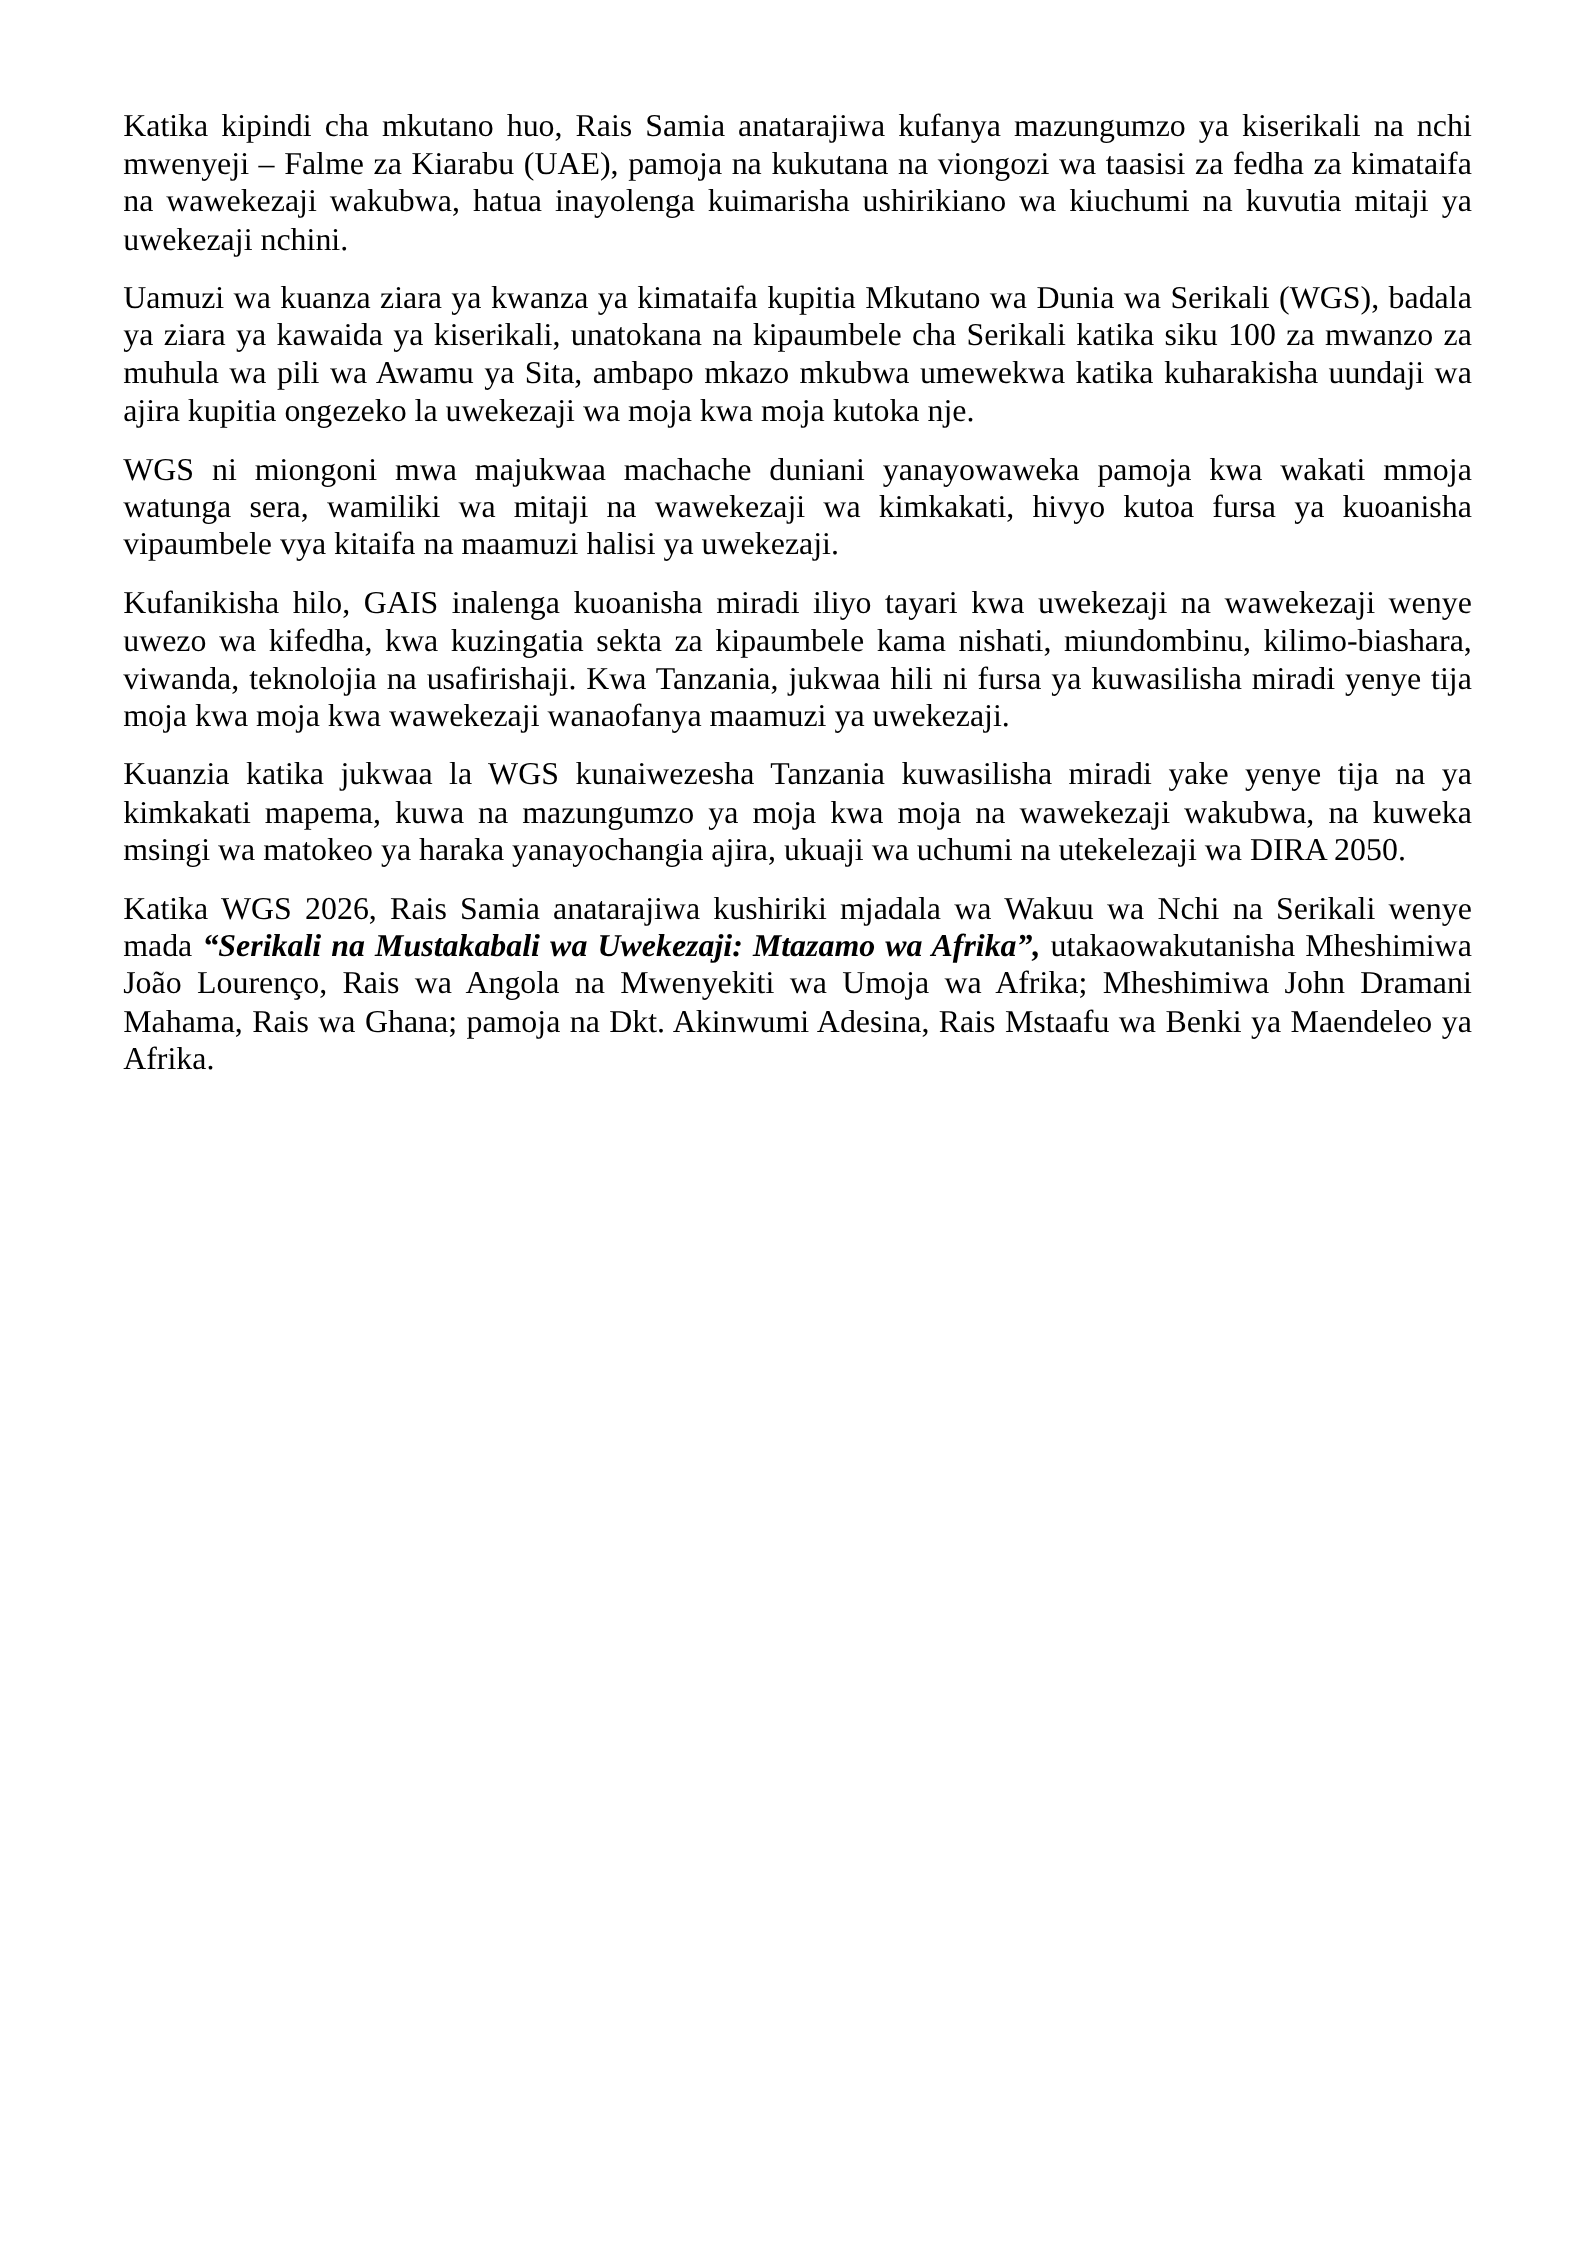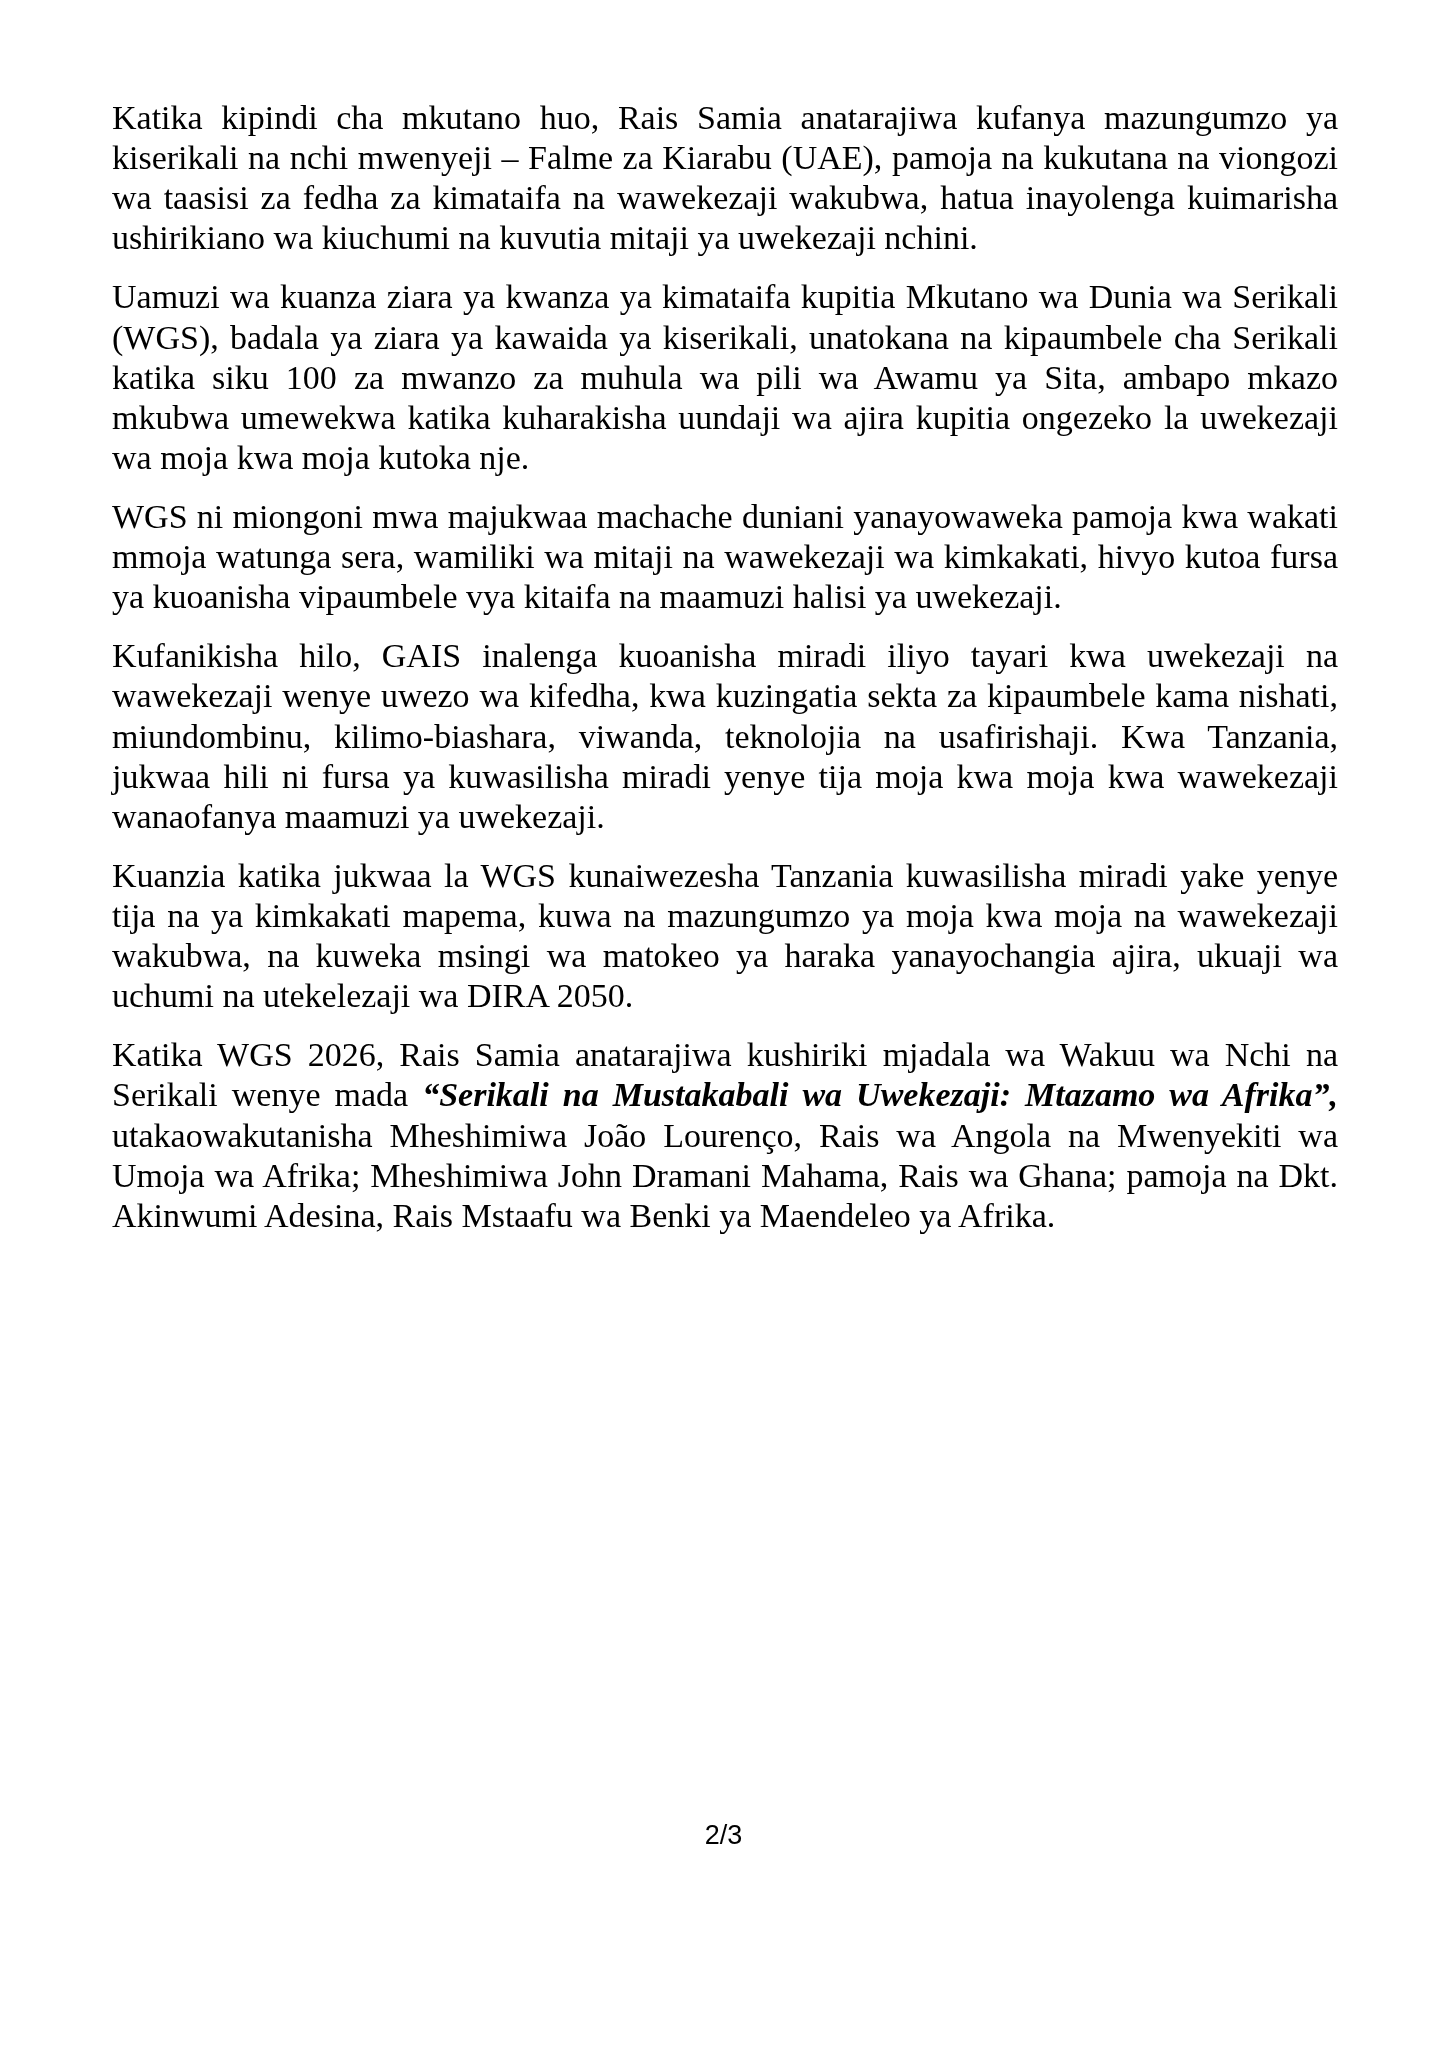--- a/index.html
+++ b/index.html
@@ -16,21 +16,21 @@
   }
   .content {
     position: absolute;
     left: 112px;
     top: 98px;
     width: 1226px;
   }
   p.para {
     margin: 0 0 19px 0;
     font-family: "Liberation Serif", "DejaVu Serif", serif;
-    font-size: 34px;
+    font-size: 29px;
     line-height: 1.18;
     color: #000000;
     text-align: justify;
     letter-spacing: 0px;
   }
   .run-normal {
     font-weight: normal;
     font-style: normal;
   }
   .run-bold-italic {
@@ -53,14 +53,13 @@
 
 <div class="page">
   <div class="content">
       <p class="para"><span class="run-normal">Katika kipindi cha mkutano huo, Rais Samia anatarajiwa kufanya mazungumzo ya kiserikali na nchi mwenyeji – Falme za Kiarabu (UAE), pamoja na kukutana na viongozi wa taasisi za fedha za kimataifa na wawekezaji wakubwa, hatua inayolenga kuimarisha ushirikiano wa kiuchumi na kuvutia mitaji ya uwekezaji nchini.</span></p>
       <p class="para"><span class="run-normal">Uamuzi wa kuanza ziara ya kwanza ya kimataifa kupitia Mkutano wa Dunia wa Serikali (WGS), badala ya ziara ya kawaida ya kiserikali, unatokana na kipaumbele cha Serikali katika siku 100 za mwanzo za muhula wa pili wa Awamu ya Sita, ambapo mkazo mkubwa umewekwa katika kuharakisha uundaji wa ajira kupitia ongezeko la uwekezaji wa moja kwa moja kutoka nje.</span></p>
       <p class="para"><span class="run-normal">WGS ni miongoni mwa majukwaa machache duniani yanayowaweka pamoja kwa wakati mmoja watunga sera, wamiliki wa mitaji na wawekezaji wa kimkakati, hivyo kutoa fursa ya kuoanisha vipaumbele vya kitaifa na maamuzi halisi ya uwekezaji.</span></p>
       <p class="para"><span class="run-normal">Kufanikisha hilo, GAIS inalenga kuoanisha miradi iliyo tayari kwa uwekezaji na wawekezaji wenye uwezo wa kifedha, kwa kuzingatia sekta za kipaumbele kama nishati, miundombinu, kilimo-biashara, viwanda, teknolojia na usafirishaji. Kwa Tanzania, jukwaa hili ni fursa ya kuwasilisha miradi yenye tija moja kwa moja kwa wawekezaji wanaofanya maamuzi ya uwekezaji.</span></p>
       <p class="para"><span class="run-normal">Kuanzia katika jukwaa la WGS kunaiwezesha Tanzania kuwasilisha miradi yake yenye tija na ya kimkakati mapema, kuwa na mazungumzo ya moja kwa moja na wawekezaji wakubwa, na kuweka msingi wa matokeo ya haraka yanayochangia ajira, ukuaji wa uchumi na utekelezaji wa DIRA 2050.</span></p>
       <p class="para"><span class="run-normal">Katika WGS 2026, Rais Samia anatarajiwa kushiriki mjadala wa Wakuu wa Nchi na Serikali wenye mada </span><span class="run-bold-italic">“Serikali na Mustakabali wa Uwekezaji: Mtazamo wa Afrika”,</span><span class="run-normal"> utakaowakutanisha Mheshimiwa João Lourenço, Rais wa Angola na Mwenyekiti wa Umoja wa Afrika; Mheshimiwa John Dramani Mahama, Rais wa Ghana; pamoja na Dkt. Akinwumi Adesina, Rais Mstaafu wa Benki ya Maendeleo ya Afrika.</span></p>
     </div>
-  <div class="footer">2/3</div>
 </div>
 
 </body></html>

